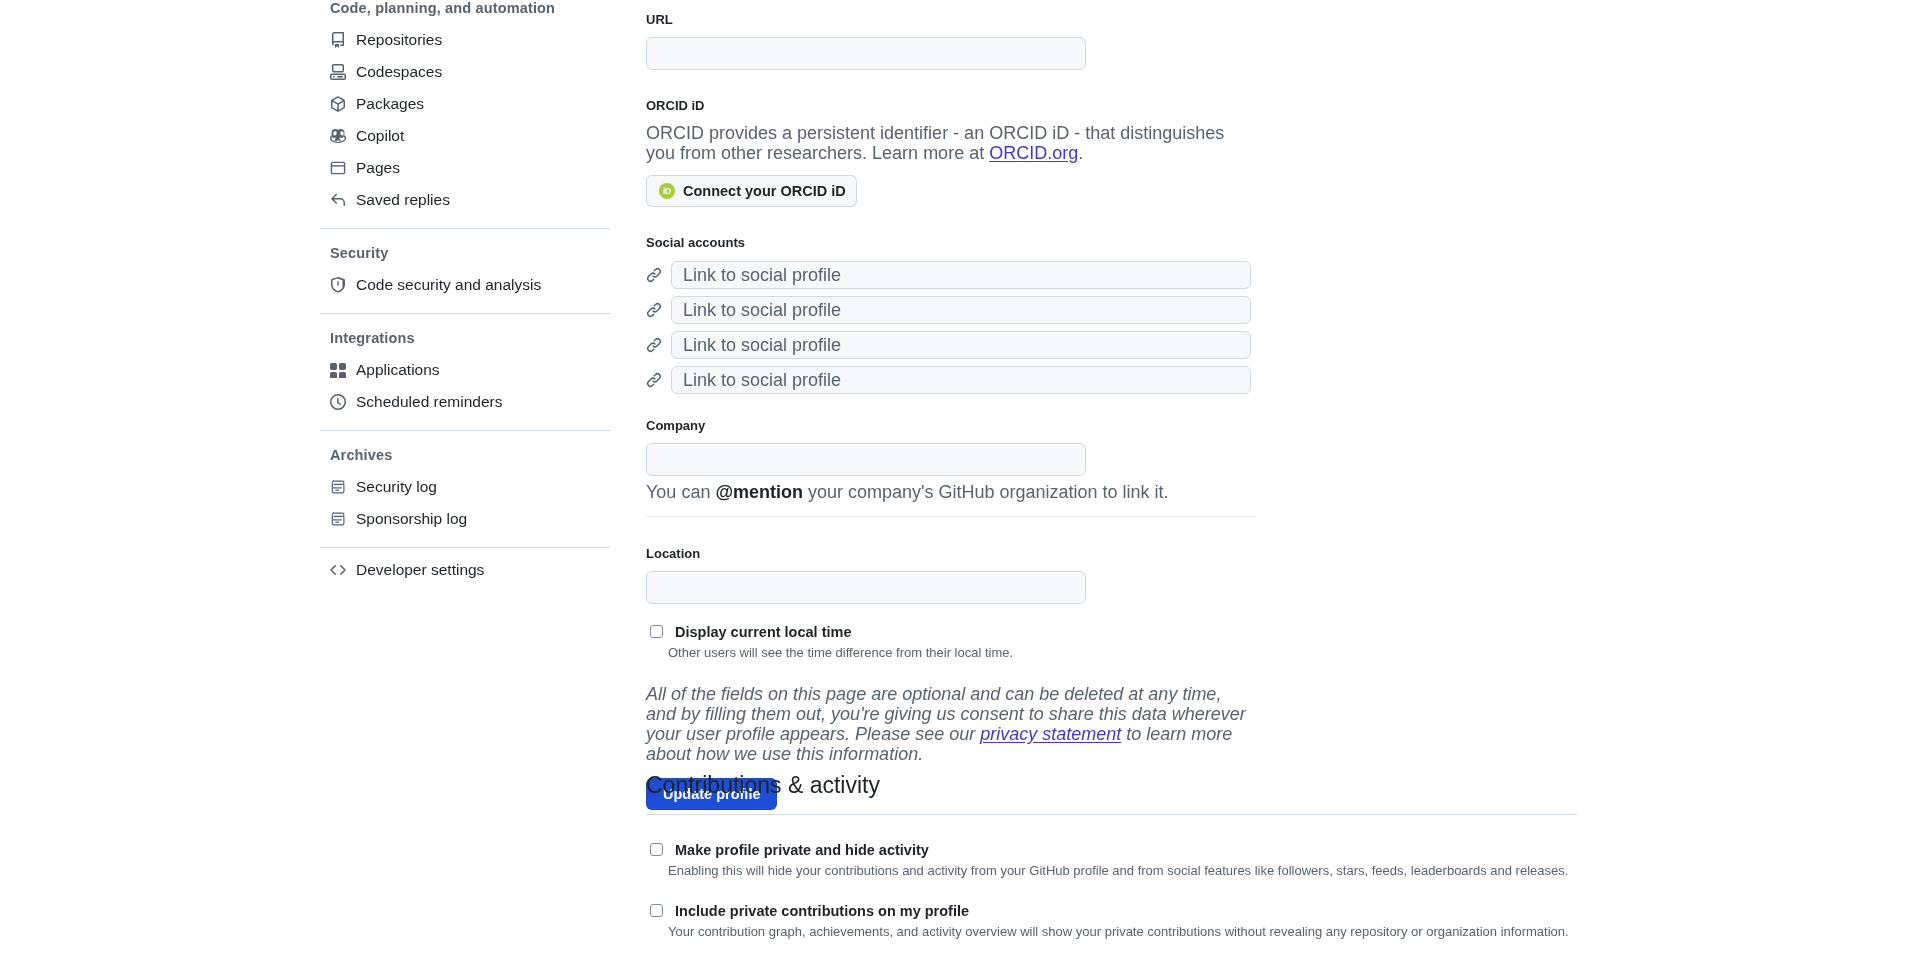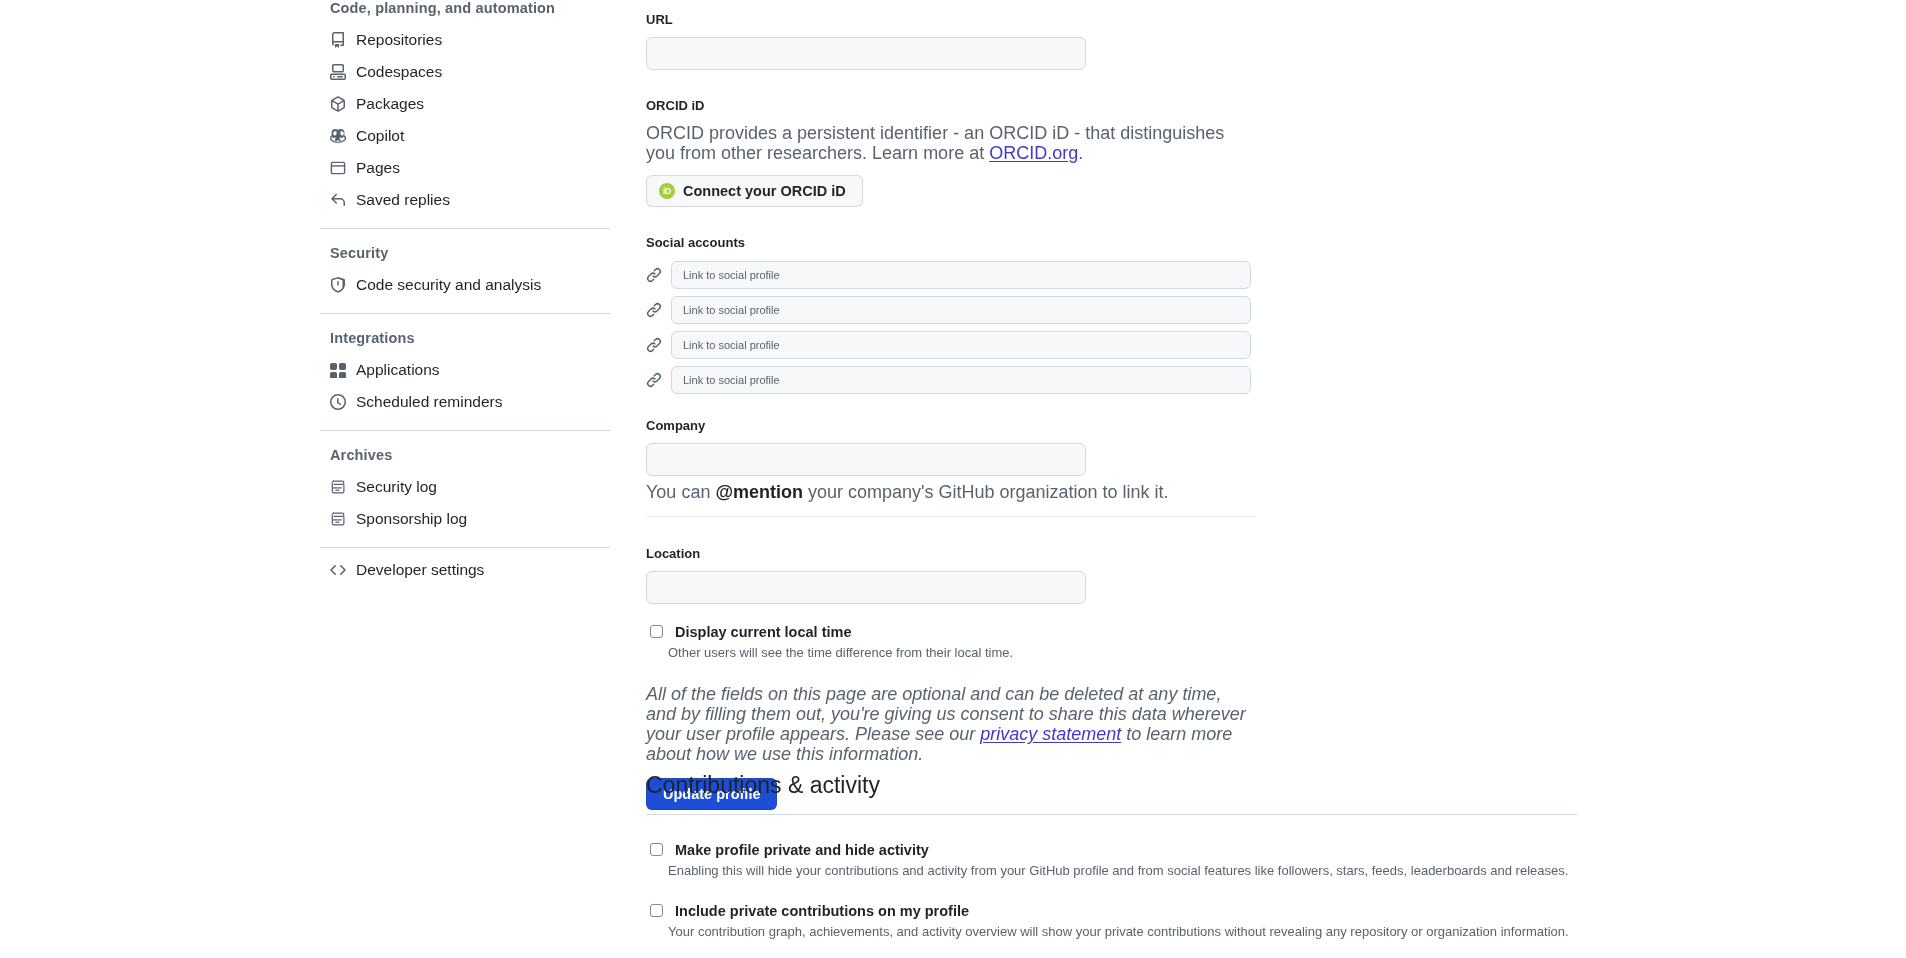--- a/index.html
+++ b/index.html
@@ -116,21 +116,21 @@
   .sp-consent { margin-top: 22px; }
   .sp-update { margin-top: 14px; }
 
   .orcid-btn {
     display: inline-flex;
     align-items: center;
     gap: 8px;
     background: #f6f8fa;
     border: 1px solid rgba(31,35,40,0.15);
     border-radius: 6px;
-    padding: 5px 16px 5px 12px;
+    padding: 5px 10px 5px 12px;
     font-size: 14.5px;
     font-weight: 700;
     color: #1f2328;
     cursor: pointer;
     height: 32px;
     font-family: "Liberation Sans", sans-serif;
   }
   .orcid-mark {
     width: 16px; height: 16px;
     border-radius: 50%;
@@ -152,21 +152,21 @@
     margin-top: 7px;
   }
   .social-row:first-of-type { margin-top: 8px; }
   .link-icon { width: 16px; height: 16px; color: #59636e; flex: 0 0 16px; }
   .social-input {
     width: 580px;
     height: 28px;
     background: #f6f8fa;
     border: 1px solid #d1d9e0;
     border-radius: 6px;
-    font-size: 11px;
+    font-size: 18px;
     font-family: "Liberation Sans", sans-serif;
     padding: 4px 11px;
     color: #1f2328;
     outline: none;
   }
   .social-input::placeholder { color: #59636e; }
 
   .thin-rule {
     height: 1px;
     background: #e8eaed;

